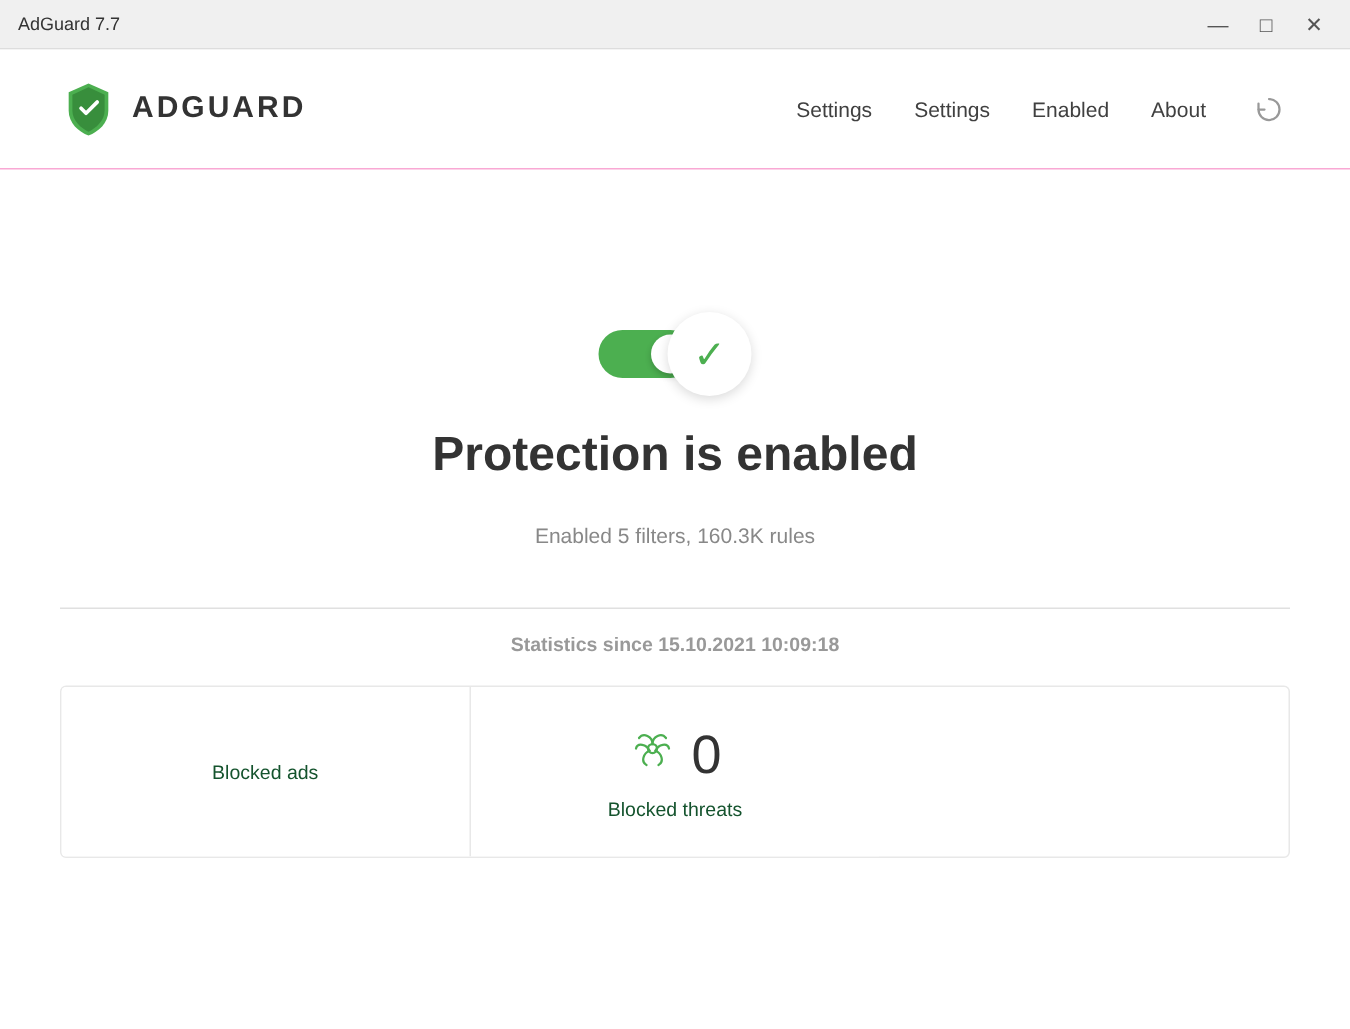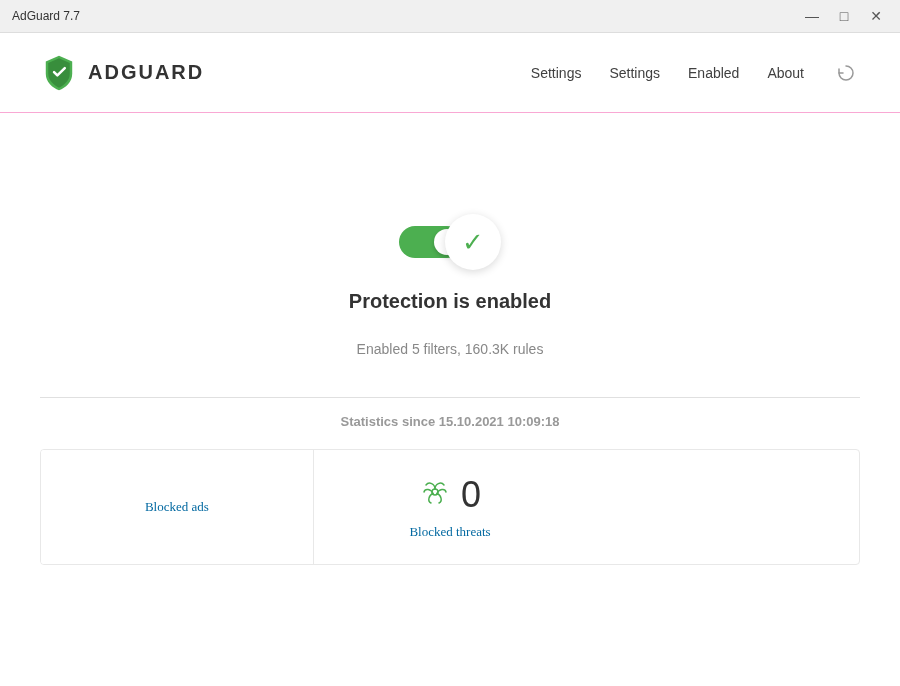--- a/index.html
+++ b/index.html
@@ -164,21 +164,21 @@
       position: relative;
     }
 
     .check-mark {
       color: #4caf50;
       font-size: 26px;
       line-height: 1;
     }
 
     .protection-title {
-      font-size: 20px;
+      font-size: 32px;
       font-weight: 600;
       color: #333;
       margin-bottom: 8px;
       text-align: center;
     }
 
     .protection-subtitle {
       font-size: 14px;
       color: #888;
       text-align: center;
@@ -248,22 +248,21 @@
     }
 
     .stat-number {
       font-size: 36px;
       font-weight: 400;
       color: #333;
     }
 
     .stat-label {
       font-size: 13px;
-      color: #0369a1;
-      font-family: Liberation Serif, serif;
+      color: #14532d;
     }
   </style>
 </head>
 <body>
 
 <div class="title-bar">
   <span class="title-bar-text">AdGuard 7.7</span>
   <div class="title-bar-controls">
     <button class="title-bar-btn">—</button>
     <button class="title-bar-btn">□</button>

